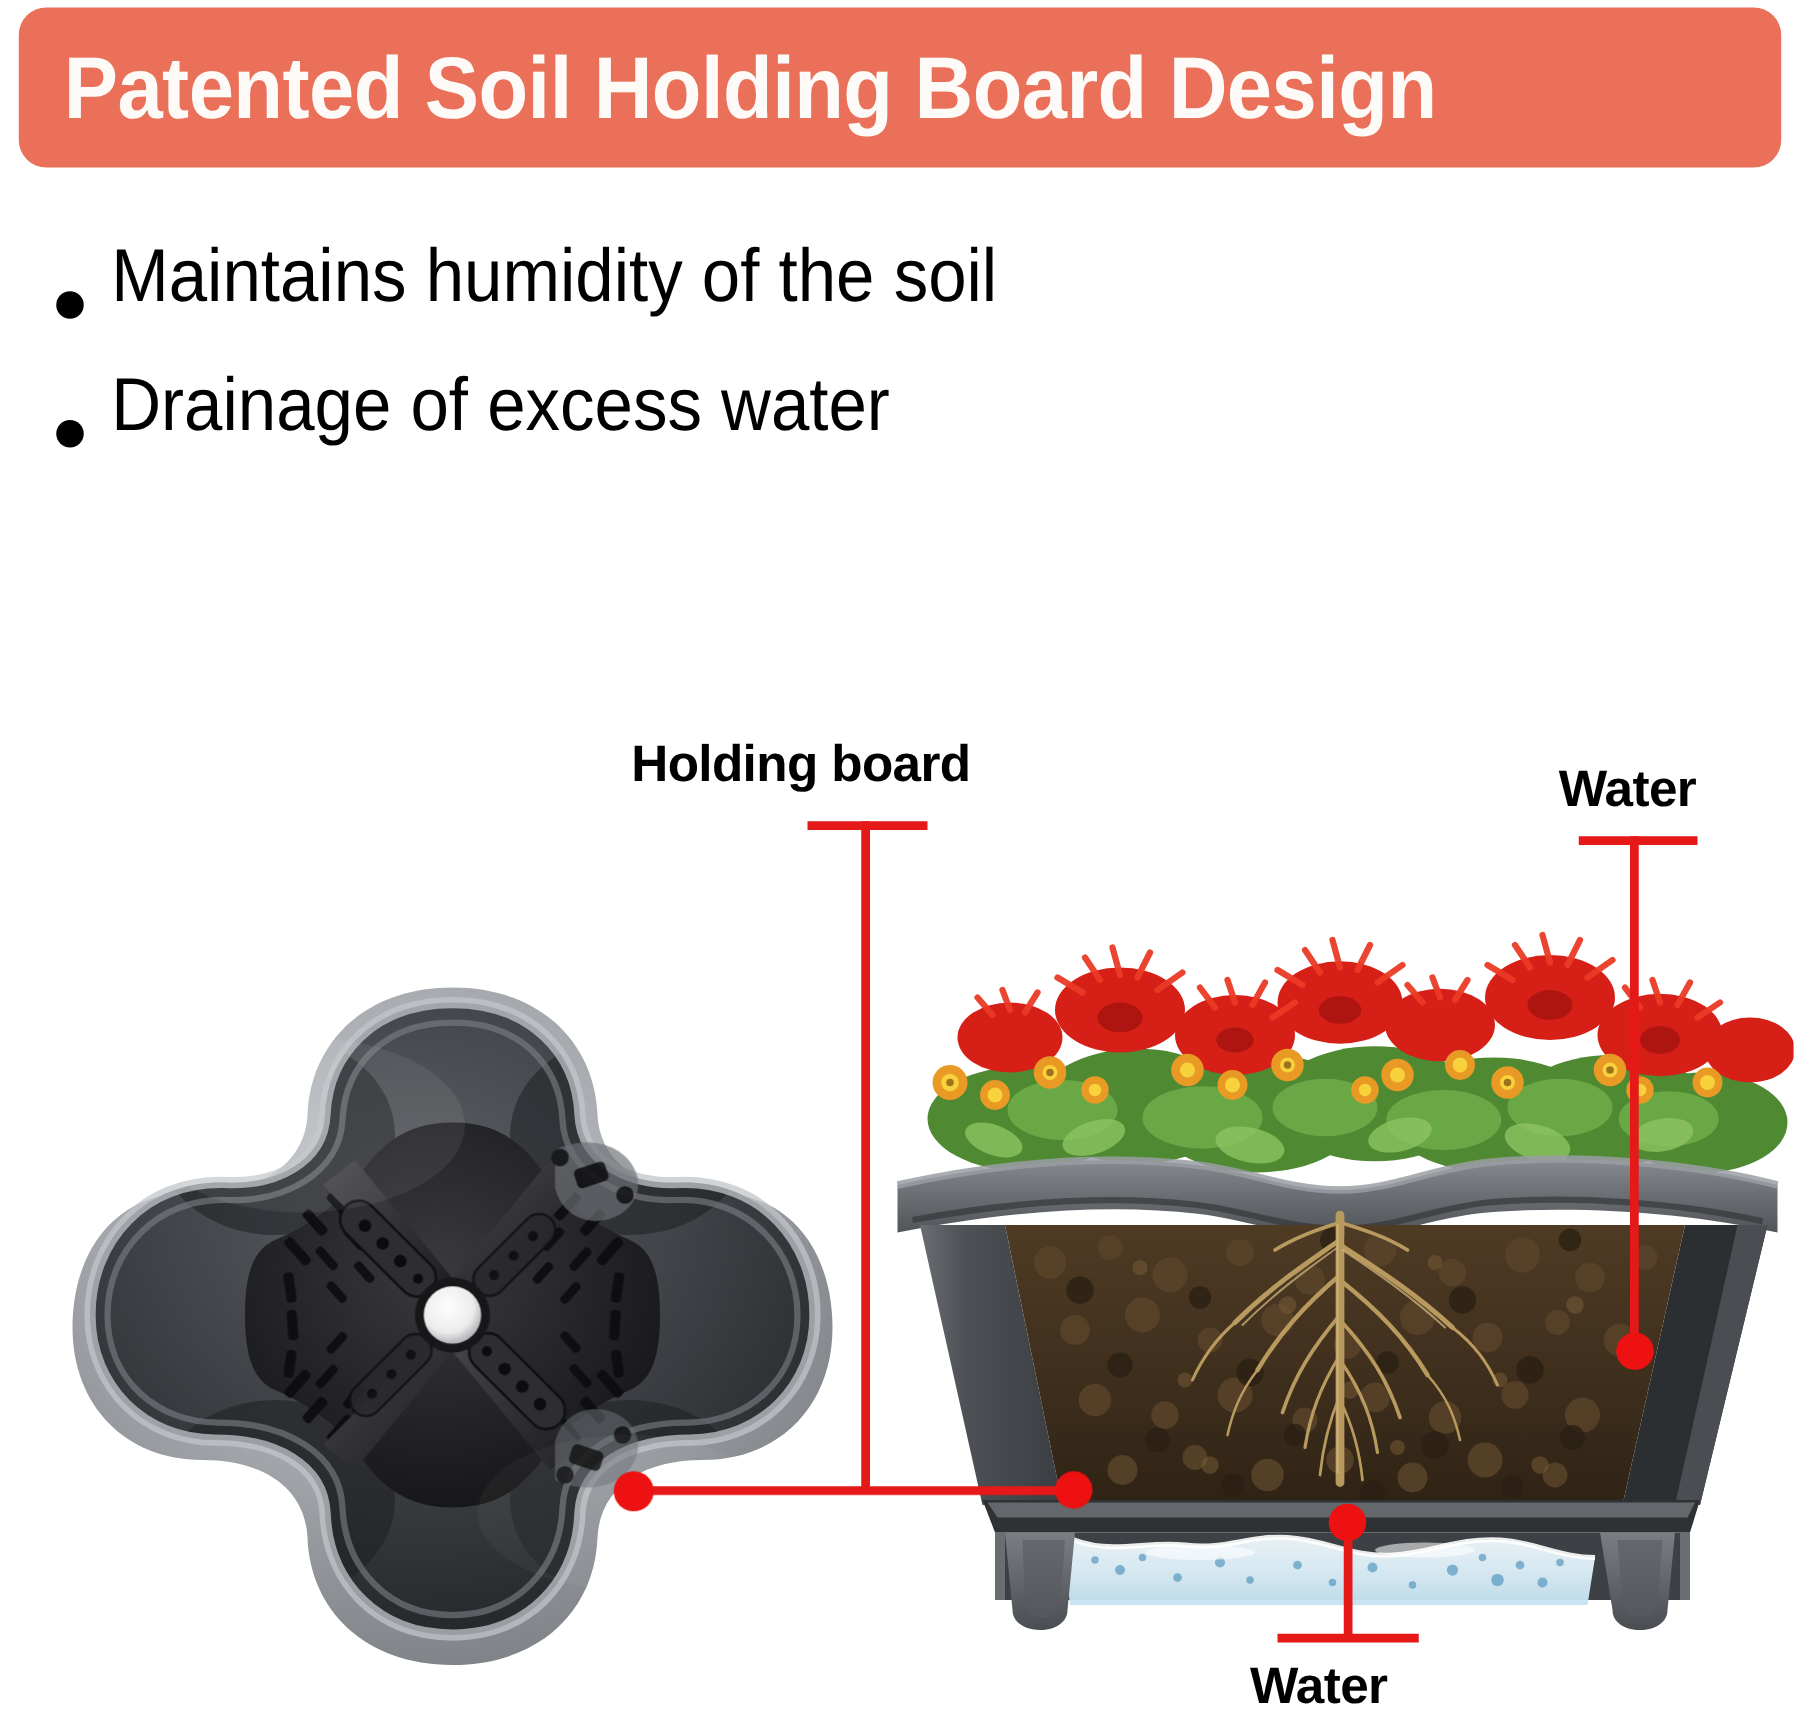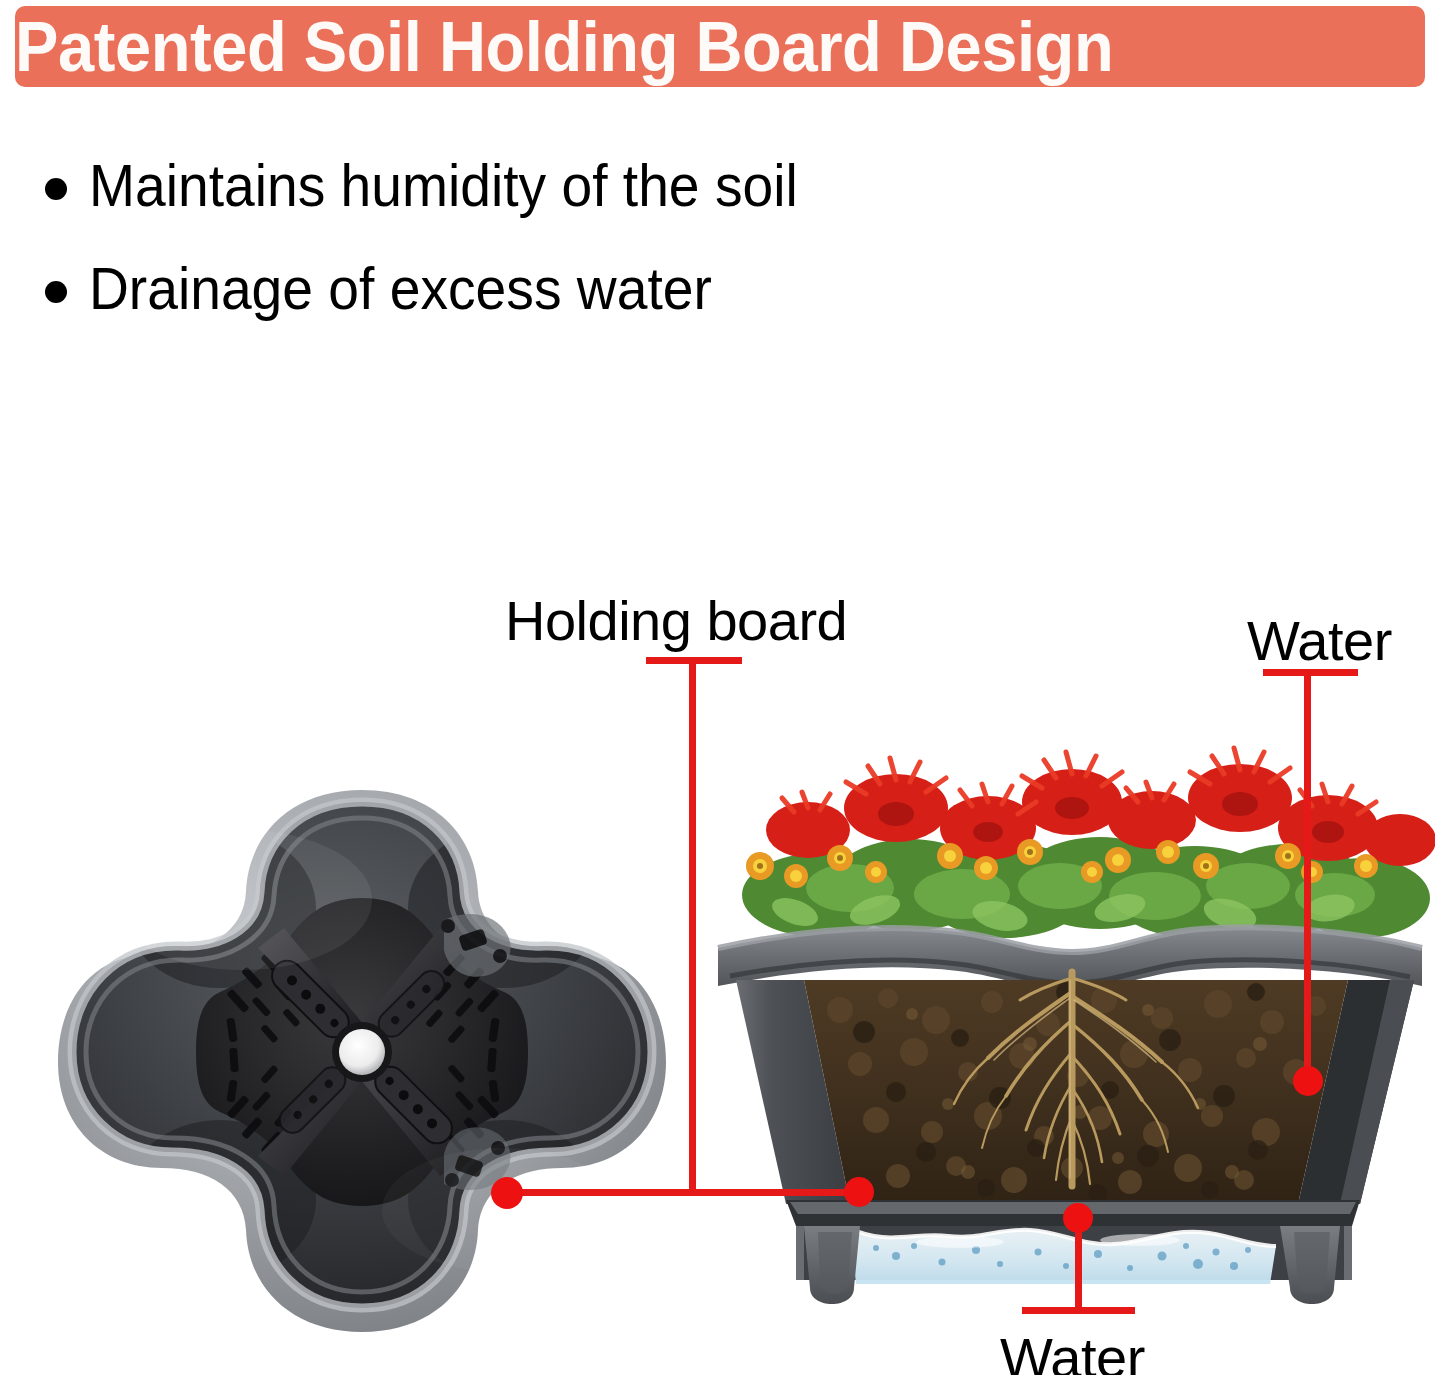--- a/index.html
+++ b/index.html
@@ -6,49 +6,49 @@
   * { margin:0; padding:0; box-sizing:border-box; }
   html,body { background:#ffffff; }
   body {
     width:1435px; height:1375px;
     font-family:"Liberation Sans", sans-serif;
     position:relative; overflow:hidden;
   }
 
   
   .banner{
-    position:absolute; left:15px; top:6px; width:1410px; height:81px;
-    background:#ea7059; border-radius:10px;
-    display:flex; align-items:center; 
+    position:absolute; left:15px; top:6px; width:1410px; height:128px;
+    background:#ea7059; border-radius:22px;
+    display:flex; align-items:center; padding-left:36px;
   }
   .banner-title{
     color:#fdfaf7; font-size:70px; font-weight:bold;
     letter-spacing:-0.5px; white-space:nowrap;
     transform:scaleX(0.93); transform-origin:left center;
     font-family:"Liberation Sans", sans-serif;
   }
 
   
   .bullets{ position:absolute; left:45px; top:152px; width:1100px; }
-  .bullet-row{ display:flex; align-items:flex-start; height:103px; }
+  .bullet-row{ display:flex; align-items:flex-end; height:103px; }
   .bullet-dot{
     width:22px; height:22px; border-radius:50%;
     background:#000; margin-top:26px; margin-right:22px; flex:none;
   }
   .bullet-text{
     font-size:60px; color:#000; line-height:68px; white-space:nowrap;
     transform:scaleX(0.92); transform-origin:left center;
   }
 
   
   .figure{ position:absolute; left:0; top:540px; width:1435px; height:835px; }
 
   
   .callout-label{
-    position:absolute; font-size:56px; font-weight:normal; color:#000;
+    position:absolute; font-size:41px; font-weight:bold; color:#000;
     white-space:nowrap; letter-spacing:-0.5px;
   }
   .lbl-holding{ left:505px; top:48px; }
   .lbl-soil{ left:1247px; top:68px; }
   .lbl-water{ left:1000px; top:785px; }
 
   
   .ln{ position:absolute; background:#e61919; }
   .tbar-holding{ left:646px; top:117px; width:96px; height:7px; }
   .vert-holding{ left:689px; top:117px; width:7px; height:535px; }

